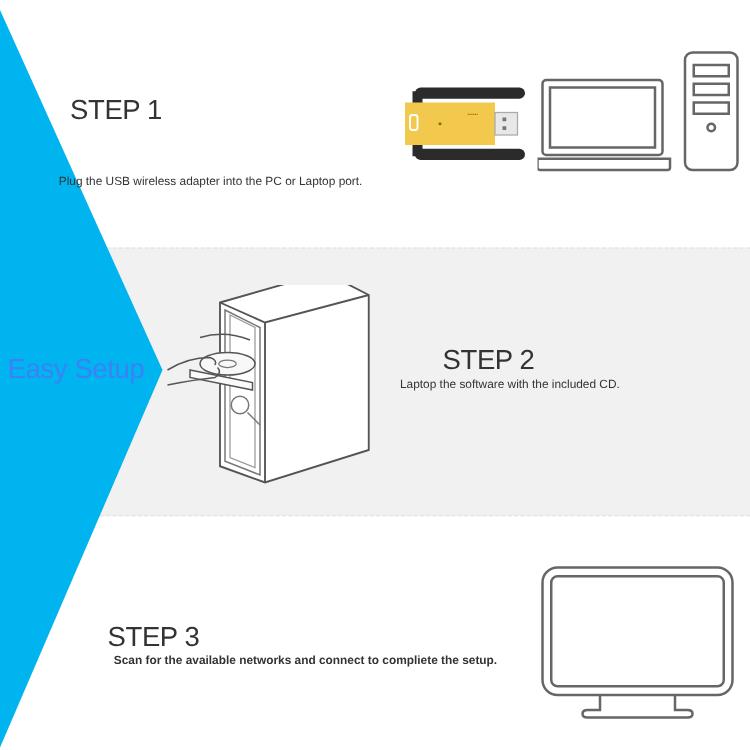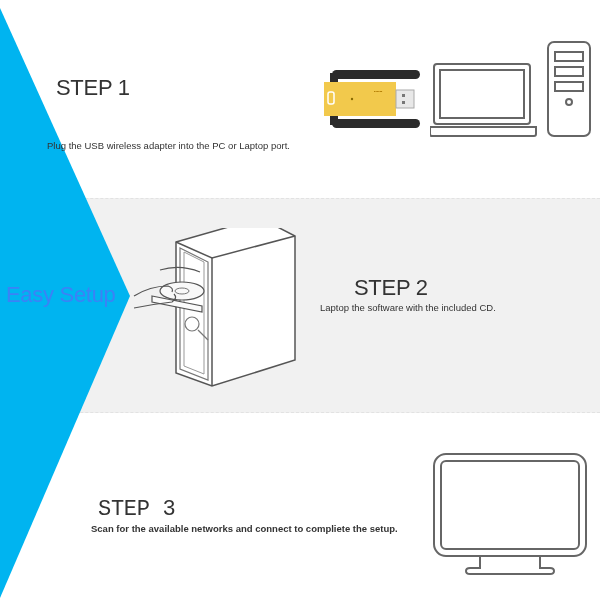--- a/index.html
+++ b/index.html
@@ -64,20 +64,20 @@
   <ellipse cx="52" cy="63" rx="22" ry="9" fill="#f8f8f8" stroke="#555" stroke-width="1.2"></ellipse>
   <ellipse cx="52" cy="63" rx="7" ry="3" fill="none" stroke="#777" stroke-width="1"></ellipse>
   <path d="M4 68 Q20 58 38 58 Q44 60 42 64" fill="none" stroke="#555" stroke-width="1.2"></path>
   <path d="M4 80 Q24 76 42 74 Q48 70 44 66" fill="none" stroke="#555" stroke-width="1.2"></path>
   <path d="M30 42 Q50 36 70 44" fill="none" stroke="#555" stroke-width="1.2"></path>
 </svg>
 
 <div class="step-title" style="left:319px; top:275px;margin-left:35px;">STEP 2</div>
 <div class="step-desc" style="left:320px; top:302px;">Laptop the software with the included CD.</div>
 
-<div class="step-title" style="left:98px; top:497px;font-family:Liberation Mono, monospace;">STEP 3</div>
+<div class="step-title" style="left:86px; top:497px;">STEP 3</div>
 <div class="step-desc" style="left:91px; top:523px;font-weight:bold;">Scan for the available networks and connect to compliete the setup.</div>
 
 <svg class="art" style="left:432px; top:452px;" width="156" height="126" viewBox="0 0 156 126">
   <rect x="2" y="2" width="152" height="102" rx="12" fill="none" stroke="#666" stroke-width="2"></rect>
   <rect x="9" y="9" width="138" height="88" rx="5" fill="none" stroke="#666" stroke-width="2"></rect>
   <path d="M48 104 V116 H38 Q34 116 34 119 Q34 122 38 122 H118 Q122 122 122 119 Q122 116 118 116 H108 V104" fill="none" stroke="#666" stroke-width="2"></path>
 </svg>
 
 </body></html>

